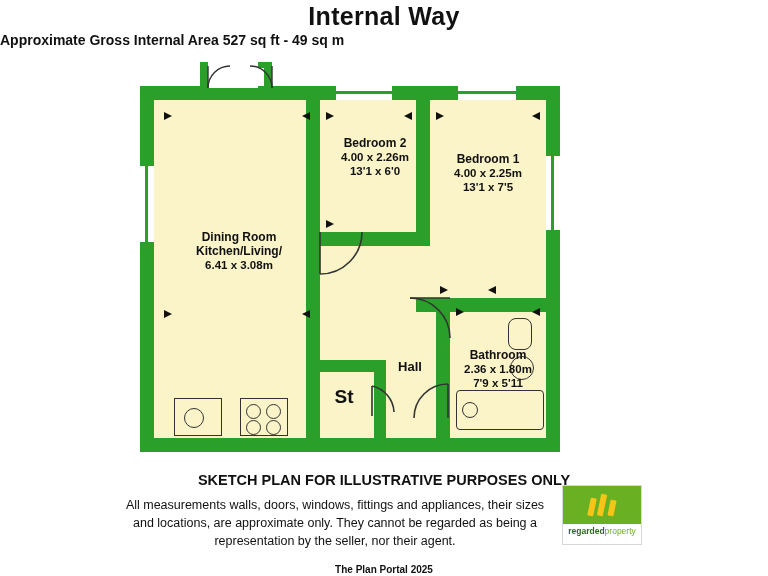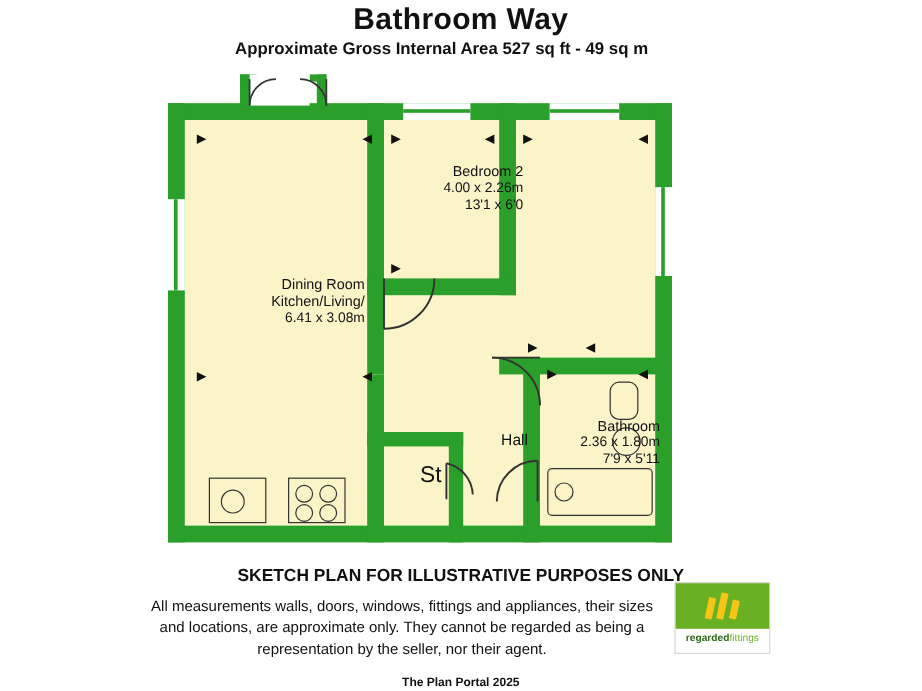--- a/index.html
+++ b/index.html
@@ -9,32 +9,32 @@
     font-family:"Liberation Sans", sans-serif;
     color:#111;
     position:relative;
     overflow:hidden;
   }
   .title{
     position:absolute;left:0;top:2px;width:768px;text-align:center;
     font-size:25px;font-weight:bold;letter-spacing:.3px;
   }
   .subtitle{
-    position:absolute;left:0;top:32px;width:736px;text-align:center;
+    position:absolute;left:0;top:32px;width:736px;
     font-size:14px;font-weight:bold;
   }
 
   
   .plan{
     position:absolute;left:140px;top:60px;width:420px;height:390px;
   }
   .wall{position:absolute;background:#2aa02a;}
   .room{position:absolute;background:#faf4c8;}
   .label{
-    position:absolute;text-align:right;font-size:11.5px;font-weight:normal;
+    position:absolute;text-align:center;font-size:11.5px;font-weight:bold;
     line-height:14px;color:#111;
   }
   .label .nm{font-size:12px;}
   .opening{position:absolute;background:#ffffff;}
   .winline{position:absolute;background:#2aa02a;}
 
   
   .foot1{
     position:absolute;left:0;top:472px;width:768px;text-align:center;
     font-size:14.5px;font-weight:bold;
@@ -57,21 +57,21 @@
     position:absolute;left:0;top:40px;width:78px;text-align:center;
     font-size:8.5px;color:#2d6a1f;font-weight:bold;
   }
   .logo .txt i{font-style:normal;color:#6ab023;font-weight:normal;}
   .fix{position:absolute;border:1.2px solid #333;background:#faf4c8;}
   .circ{position:absolute;border:1.2px solid #333;border-radius:50%;}
 </style>
 </head>
 <body>
 
-<div class="title">Bathroom Way</div>
+<div class="title">Internal Way</div>
 <div class="subtitle">Approximate Gross Internal Area 527 sq ft - 49 sq m</div>
 
 <div class="plan">
 
   <div class="room" style="left:14px;top:26px;width:166px;height:352px;"></div>
 
   <div class="room" style="left:180px;top:26px;width:110px;height:160px;"></div>
 
   <div class="room" style="left:290px;top:26px;width:116px;height:212px;"></div>
 
@@ -179,20 +179,25 @@
     <div class="nm">Kitchen/Living/</div>
     <div>6.41 x 3.08m</div>
   </div>
 
   <div class="label" style="left:174px;top:76px;width:122px;">
     <div class="nm">Bedroom 2</div>
     <div>4.00 x 2.26m</div>
     <div>13'1 x 6'0</div>
   </div>
 
+  <div class="label" style="left:288px;top:92px;width:120px;">
+    <div class="nm">Bedroom 1</div>
+    <div>4.00 x 2.25m</div>
+    <div>13'1 x 7'5</div>
+  </div>
 
   <div class="label" style="left:306px;top:288px;width:104px;">
     <div class="nm">Bathroom</div>
     <div>2.36 x 1.80m</div>
     <div>7'9 x 5'11</div>
   </div>
 
   <div class="label" style="left:240px;top:300px;width:60px;font-size:13px;">
     <div class="nm" style="font-size:13px;">Hall</div>
   </div>
@@ -206,15 +211,15 @@
 <div class="foot1">SKETCH PLAN FOR ILLUSTRATIVE PURPOSES ONLY</div>
 <div class="foot2">All measurements walls, doors, windows, fittings and appliances, their sizes and locations, are approximate only. They cannot be regarded as being a representation by the seller, nor their agent.</div>
 <div class="foot3">The Plan Portal 2025</div>
 
 <div class="logo">
   <div class="grn"></div>
   <div class="bar" style="left:26px;top:12px;height:18px;transform:rotate(12deg);"></div>
   <div class="bar" style="left:36px;top:8px;height:22px;transform:rotate(12deg);"></div>
   <div class="bar" style="left:46px;top:14px;height:16px;transform:rotate(12deg);"></div>
   <div class="txt">
-    <span>regarded</span><i>fittings</i>
+    <span>regarded</span><i>property</i>
   </div>
 </div>
 
 </body></html>

